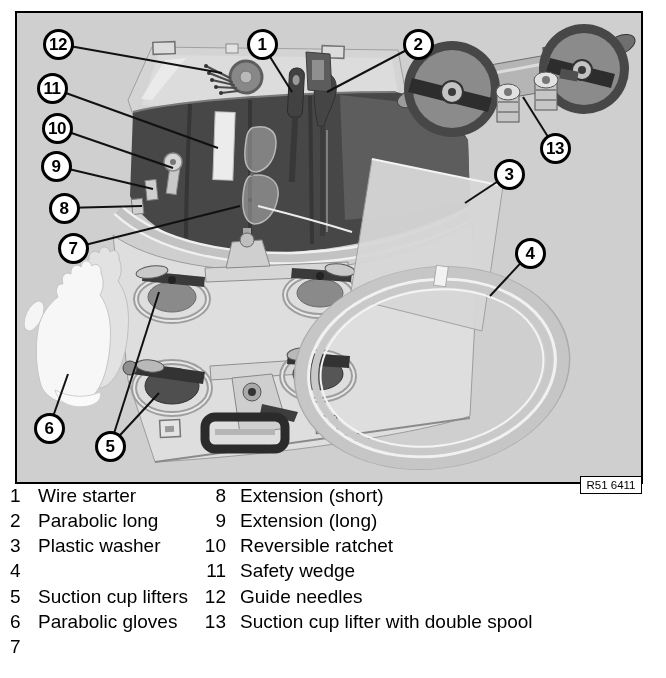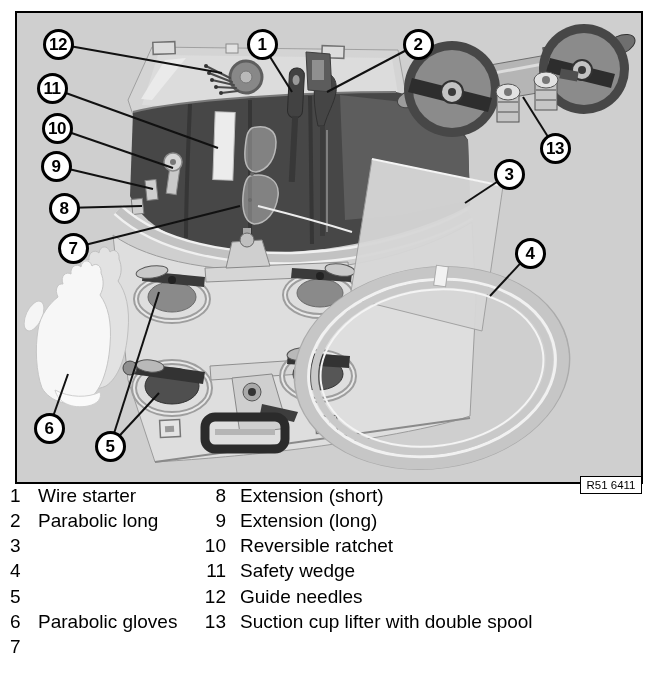--- a/index.html
+++ b/index.html
@@ -273,26 +273,28 @@
   <div class="lg-row">
     <span class="lg-num">1</span>
     <span class="lg-label">Wire starter</span>
   </div>
   <div class="lg-row">
     <span class="lg-num">2</span>
     <span class="lg-label">Parabolic long</span>
   </div>
   <div class="lg-row">
     <span class="lg-num">3</span>
+    <span class="lg-label">Plastic washer</span>
   </div>
   <div class="lg-row">
     <span class="lg-num">4</span>
   </div>
   <div class="lg-row">
     <span class="lg-num">5</span>
+    <span class="lg-label">Suction cup lifters</span>
   </div>
   <div class="lg-row">
     <span class="lg-num">6</span>
     <span class="lg-label">Parabolic gloves</span>
   </div>
   <div class="lg-row">
     <span class="lg-num">7</span>
   </div>
 </div>
 

